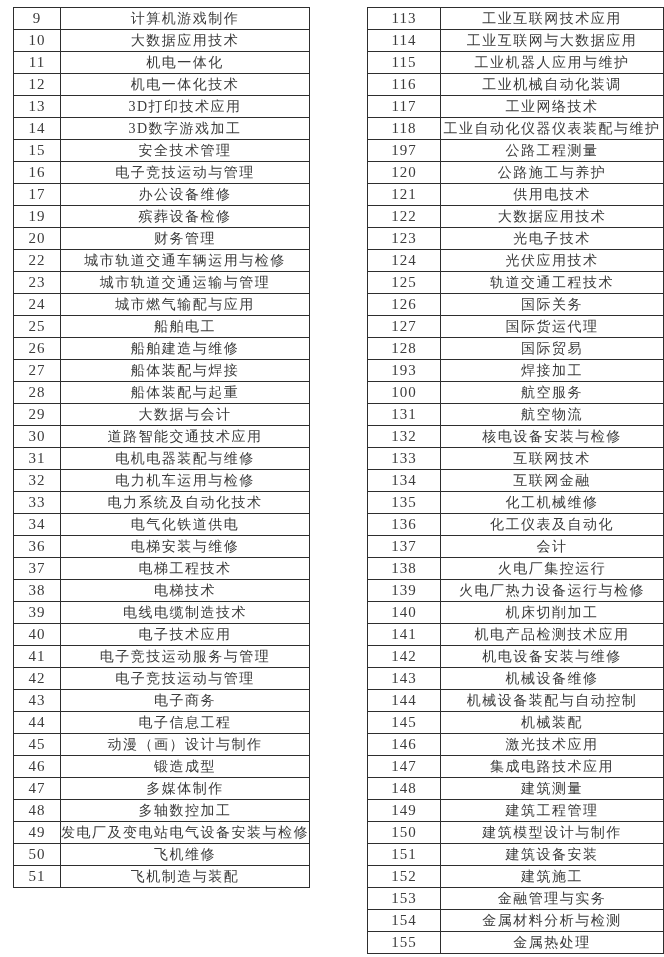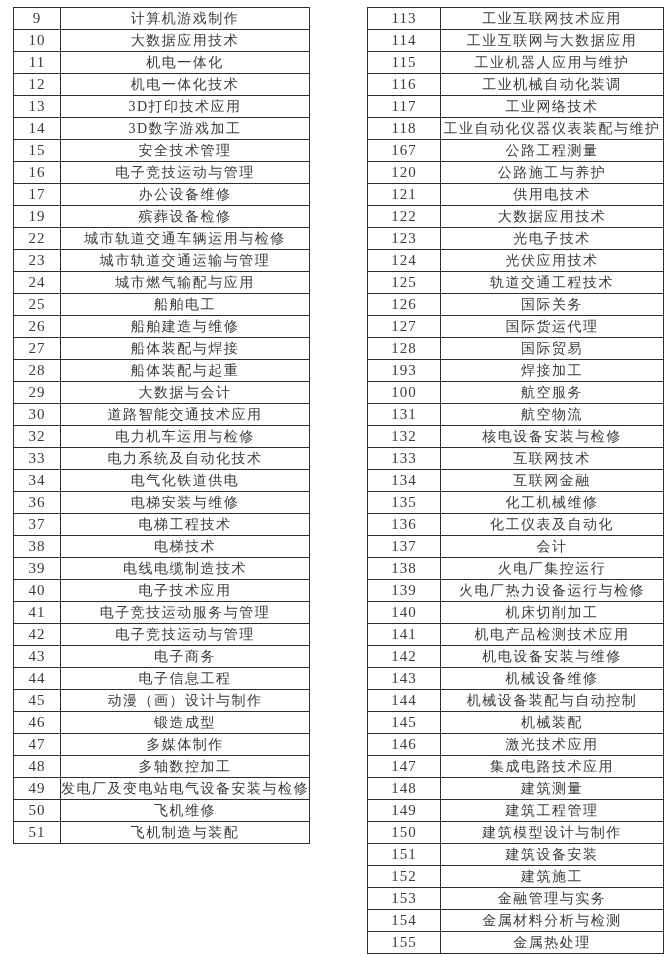--- a/index.html
+++ b/index.html
@@ -98,20 +98,24 @@
         </tr>
         <tr>
           <td class="num">17</td>
           <td class="prog">办公设备维修</td>
         </tr>
         <tr>
           <td class="num">19</td>
           <td class="prog">殡葬设备检修</td>
         </tr>
         <tr>
+          <td class="num">20</td>
+          <td class="prog">财务管理</td>
+        </tr>
+        <tr>
           <td class="num">22</td>
           <td class="prog">城市轨道交通车辆运用与检修</td>
         </tr>
         <tr>
           <td class="num">23</td>
           <td class="prog">城市轨道交通运输与管理</td>
         </tr>
         <tr>
           <td class="num">24</td>
           <td class="prog">城市燃气输配与应用</td>
@@ -132,20 +136,24 @@
           <td class="num">28</td>
           <td class="prog">船体装配与起重</td>
         </tr>
         <tr>
           <td class="num">29</td>
           <td class="prog">大数据与会计</td>
         </tr>
         <tr>
           <td class="num">30</td>
           <td class="prog">道路智能交通技术应用</td>
+        </tr>
+        <tr>
+          <td class="num">31</td>
+          <td class="prog">电机电器装配与维修</td>
         </tr>
         <tr>
           <td class="num">32</td>
           <td class="prog">电力机车运用与检修</td>
         </tr>
         <tr>
           <td class="num">33</td>
           <td class="prog">电力系统及自动化技术</td>
         </tr>
         <tr>
@@ -243,21 +251,21 @@
         </tr>
         <tr>
           <td class="num">117</td>
           <td class="prog">工业网络技术</td>
         </tr>
         <tr>
           <td class="num">118</td>
           <td class="prog">工业自动化仪器仪表装配与维护</td>
         </tr>
         <tr>
-          <td class="num">167</td>
+          <td class="num">197</td>
           <td class="prog">公路工程测量</td>
         </tr>
         <tr>
           <td class="num">120</td>
           <td class="prog">公路施工与养护</td>
         </tr>
         <tr>
           <td class="num">121</td>
           <td class="prog">供用电技术</td>
         </tr>

